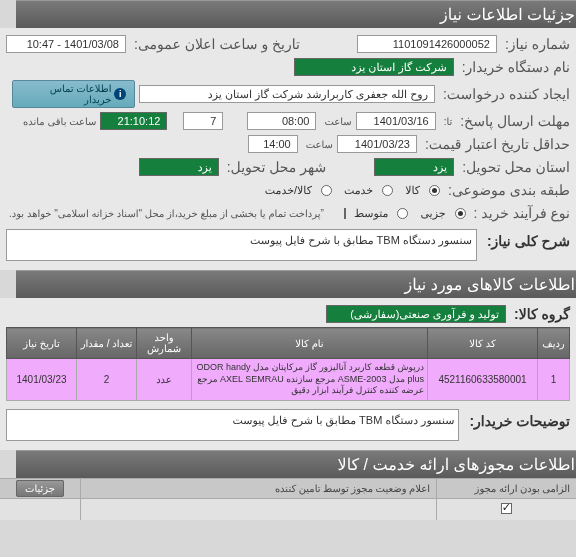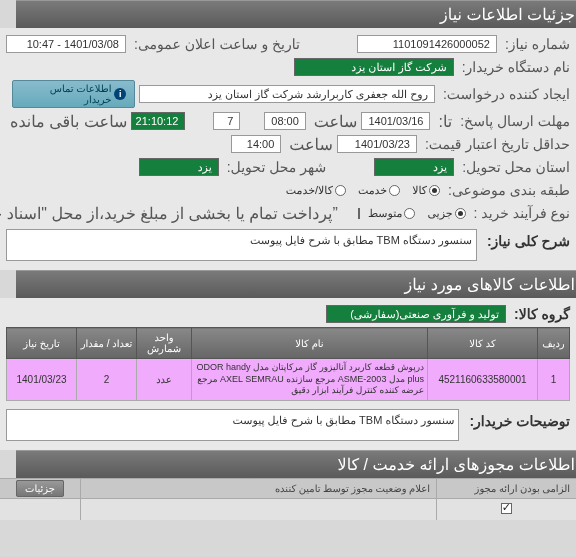--- a/index.html
+++ b/index.html
@@ -52,21 +52,21 @@
   border: 1px solid #666;
 }
 .radio-group {
   display: flex;
   gap: 12px;
   align-items: center;
 }
 .radio-item {
   display: flex;
   align-items: center;
-  gap: 2px;
+  gap: 9px;
 }
 .radio {
   width: 11px;
   height: 11px;
   border: 1px solid #666;
   border-radius: 50%;
   display: inline-flex;
   align-items: center;
   justify-content: center;
   background: #fff;
@@ -154,21 +154,21 @@
 .bottom-cell:last-child { border-left: none; }
 .btn-small {
   background: linear-gradient(#999, #777);
   color: #fff;
   border: 1px solid #666;
   padding: 2px 8px;
   font-size: 10px;
   border-radius: 2px;
 }
 .spacer { flex: 1; }
-.mini { font-size: 16px; }
+.mini { font-size: 10px; }
 .gap4 { gap: 4px; }
 .ml6 { margin-left: 6px; }
 .w-long { width: 300px; }
 </style>
 </head>
 <body>
 
 <div class="panel-header">جزئیات اطلاعات نیاز</div>
 <div class="content">
 
@@ -192,23 +192,23 @@
       <span class="info-icon">i</span>
       <span>اطلاعات تماس خریدار</span>
     </span>
   </div>
 
   <div class="row gap4">
     <span class="label">مهلت ارسال پاسخ:</span>
     <span class="label mini">تا:</span>
     <span class="field" style="width:80px">1401/03/16</span>
     <span class="label mini">ساعت</span>
-    <span class="field" style="width:61px">08:00</span>
+    <span class="field" style="width:69px">08:00</span>
     <span class="field" style="width:40px;margin-right:20px">7</span>
-    <span class="field field-dark" style="width:54px;margin-right:24px">21:10:12</span>
+    <span class="field field-dark" style="width:67px;margin-right:12px">21:10:12</span>
     <span class="label mini">ساعت باقی مانده</span>
   </div>
 
   <div class="row gap4">
     <span class="label">حداقل تاریخ اعتبار قیمت:</span>
     <span class="field" style="width:80px">1401/03/23</span>
     <span class="label mini">ساعت</span>
     <span class="field" style="width:50px">14:00</span>
   </div>
 

